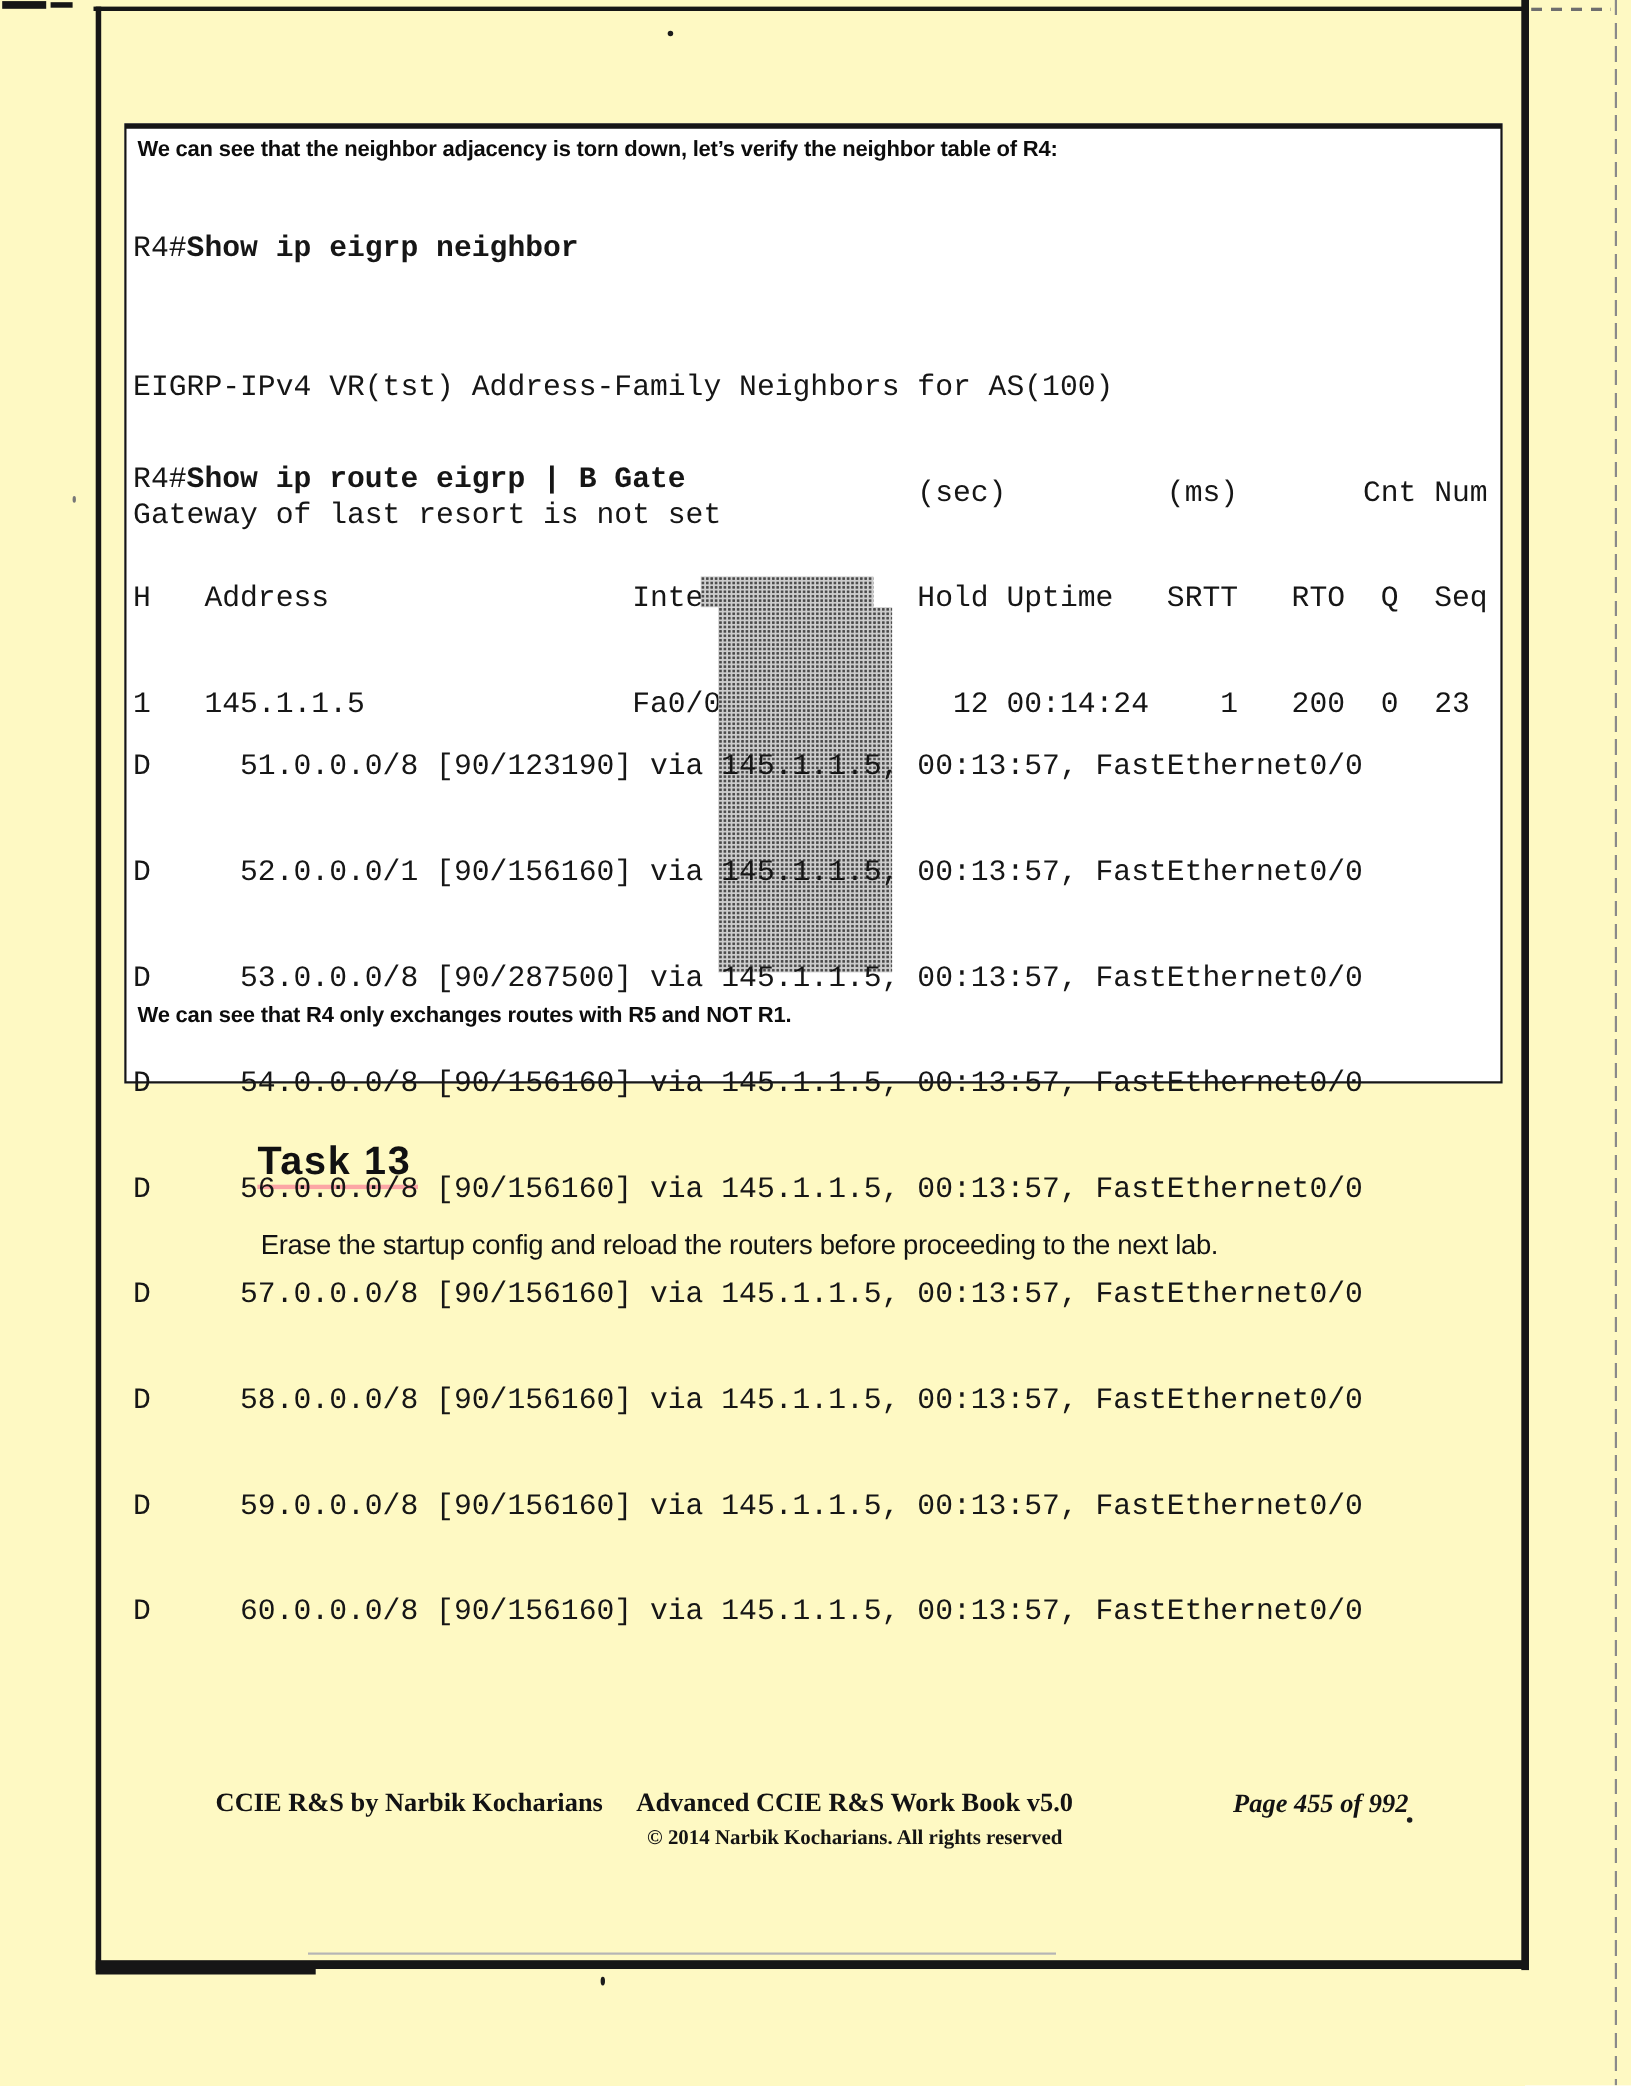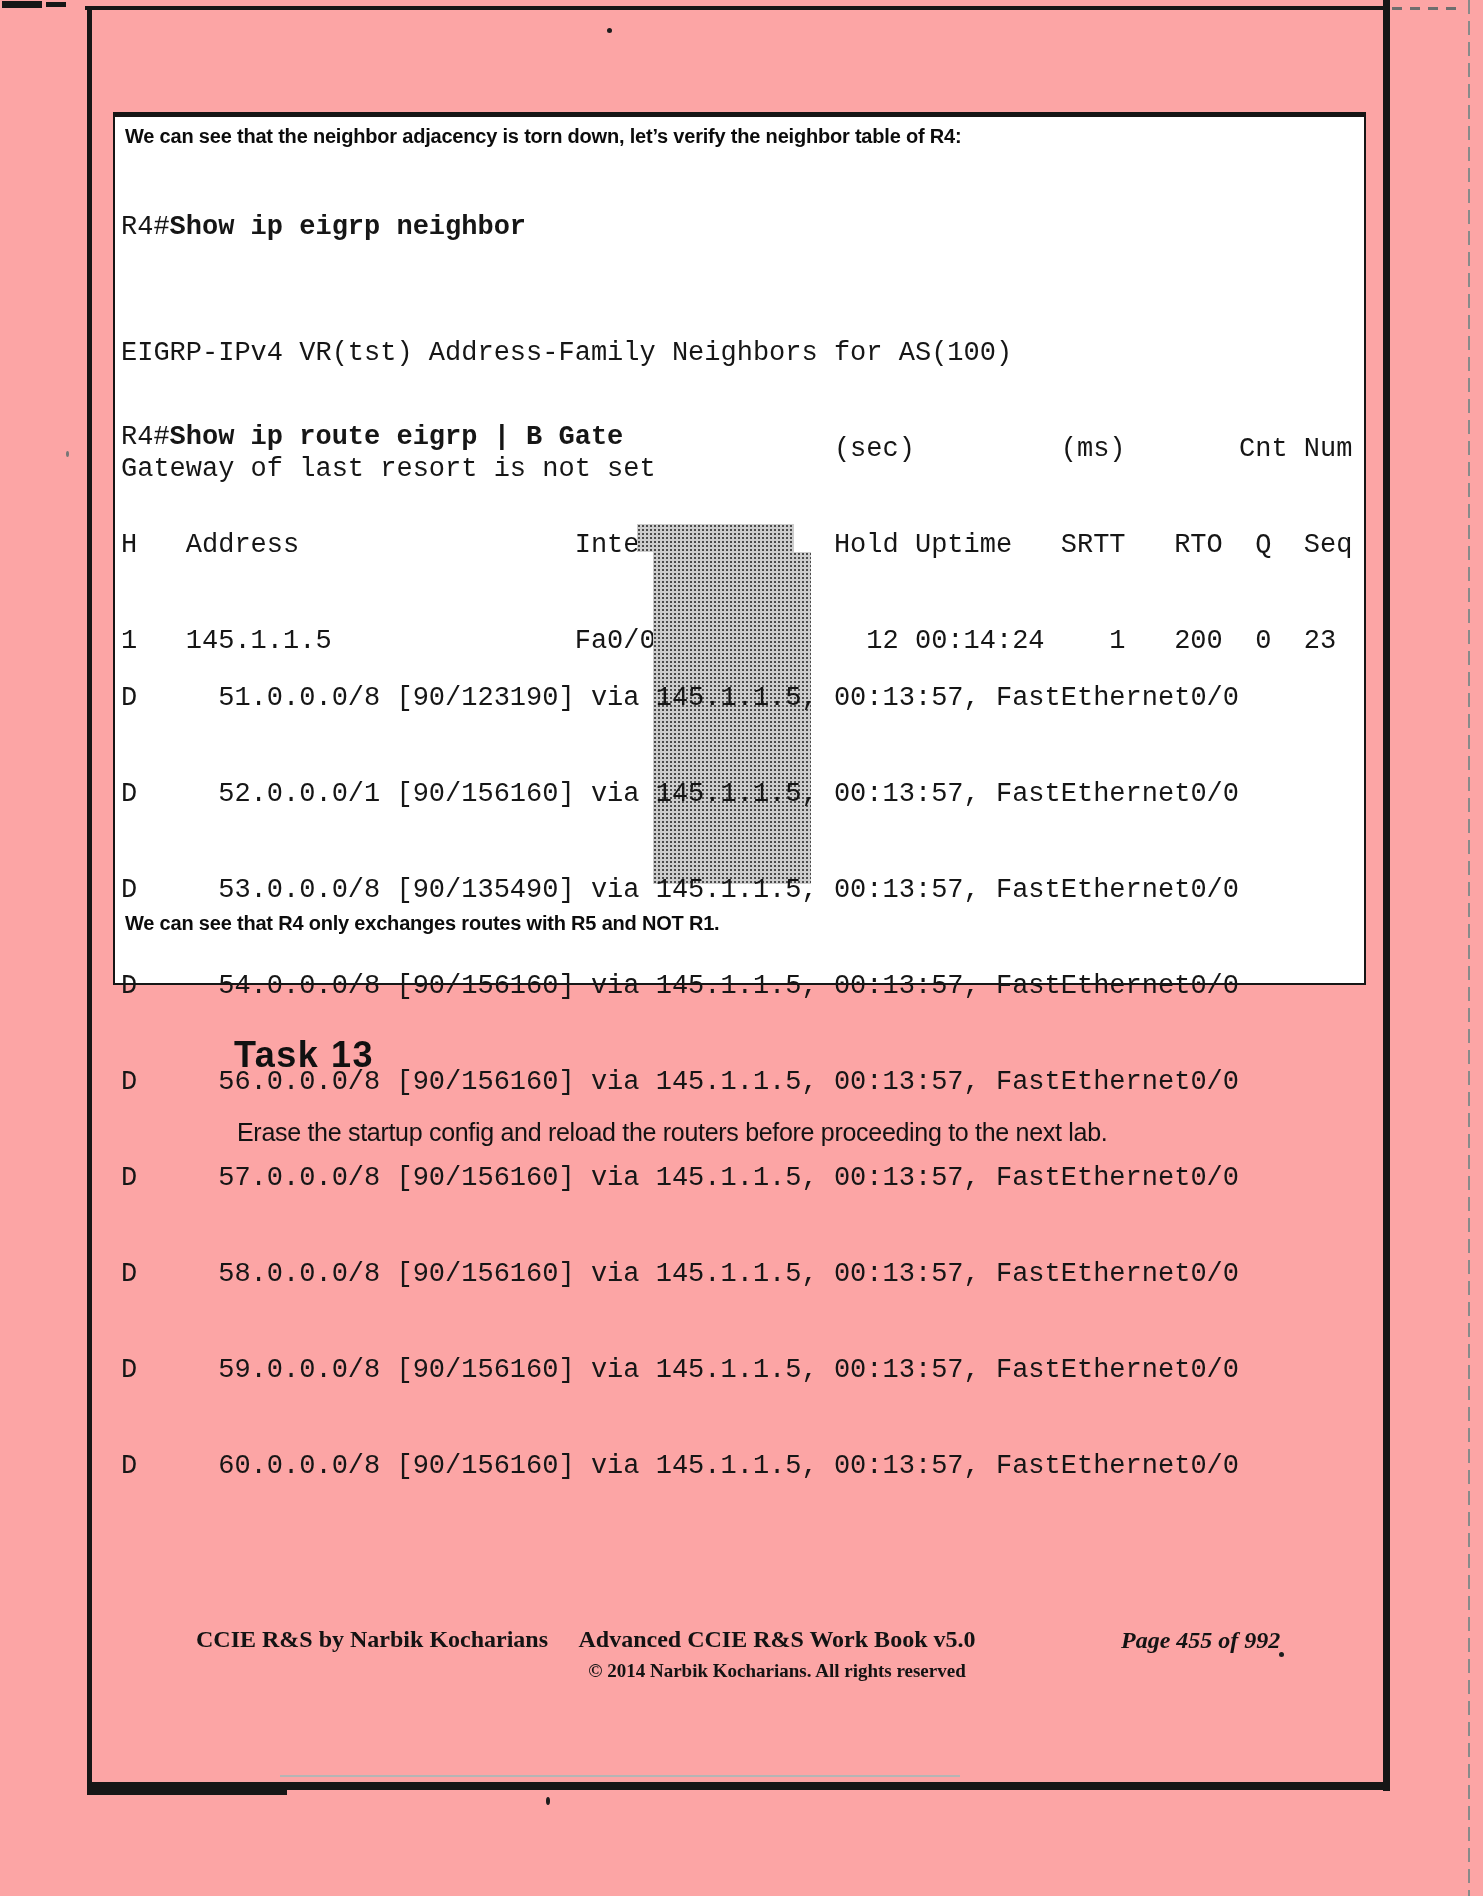--- a/index.html
+++ b/index.html
@@ -1,20 +1,20 @@
 <!DOCTYPE html>
 <html><head>
 <meta charset="utf-8">
 <style>
   html, body { margin: 0; padding: 0; background: #ffffff; }
   .page {
     position: relative;
     width: 1483px;
     height: 1896px;
-    background: #fca5a5;
+    background: #fef9c3;
     font-family: "Liberation Sans", sans-serif;
     color: #141414;
     overflow: hidden;
     text-decoration: underline;
   }
 
   
   .line { position: absolute; background: #161616; }
   .faint-right {
     position: absolute;
@@ -142,21 +142,21 @@
     <div class="mono" style="left:6px; top:304px;"><span>R4#</span><span class="cmd-bold">Show ip route eigrp | B Gate</span></div>
 
     <div class="mono" style="left:6px; top:336px;">Gateway of last resort is not set</div>
 
     <div class="mono routes-block" style="left:6px; top:405px; width:1180px; height:352px;">
       <div class="halftone" style="left:516px; top:2px; width:157px; height:28px;"></div>
       <div class="halftone" style="left:532px; top:30px; width:158px; height:332px;"></div>
 
       <div class="route-row"><span>D     51.0.0.0/8 [90/123190] via </span><span>145.1.1.5</span><span>, 00:13:57, FastEthernet0/0</span></div>
       <div class="route-row"><span>D     52.0.0.0/1 [90/156160] via </span><span>145.1.1.5</span><span>, 00:13:57, FastEthernet0/0</span></div>
-      <div class="route-row"><span>D     53.0.0.0/8 [90/135490] via </span><span>145.1.1.5</span><span>, 00:13:57, FastEthernet0/0</span></div>
+      <div class="route-row"><span>D     53.0.0.0/8 [90/287500] via </span><span>145.1.1.5</span><span>, 00:13:57, FastEthernet0/0</span></div>
       <div class="route-row"><span>D     54.0.0.0/8 [90/156160] via </span><span>145.1.1.5</span><span>, 00:13:57, FastEthernet0/0</span></div>
       <div class="route-row"><span>D     56.0.0.0/8 [90/156160] via </span><span>145.1.1.5</span><span>, 00:13:57, FastEthernet0/0</span></div>
       <div class="route-row"><span>D     57.0.0.0/8 [90/156160] via </span><span>145.1.1.5</span><span>, 00:13:57, FastEthernet0/0</span></div>
       <div class="route-row"><span>D     58.0.0.0/8 [90/156160] via </span><span>145.1.1.5</span><span>, 00:13:57, FastEthernet0/0</span></div>
       <div class="route-row"><span>D     59.0.0.0/8 [90/156160] via </span><span>145.1.1.5</span><span>, 00:13:57, FastEthernet0/0</span></div>
       <div class="route-row"><span>D     60.0.0.0/8 [90/156160] via </span><span>145.1.1.5</span><span>, 00:13:57, FastEthernet0/0</span></div>
     </div>
 
     <div class="prose" style="left:10px; top:793px;">We can see that R4 only exchanges routes with R5 and NOT R1.</div>
   </div>

